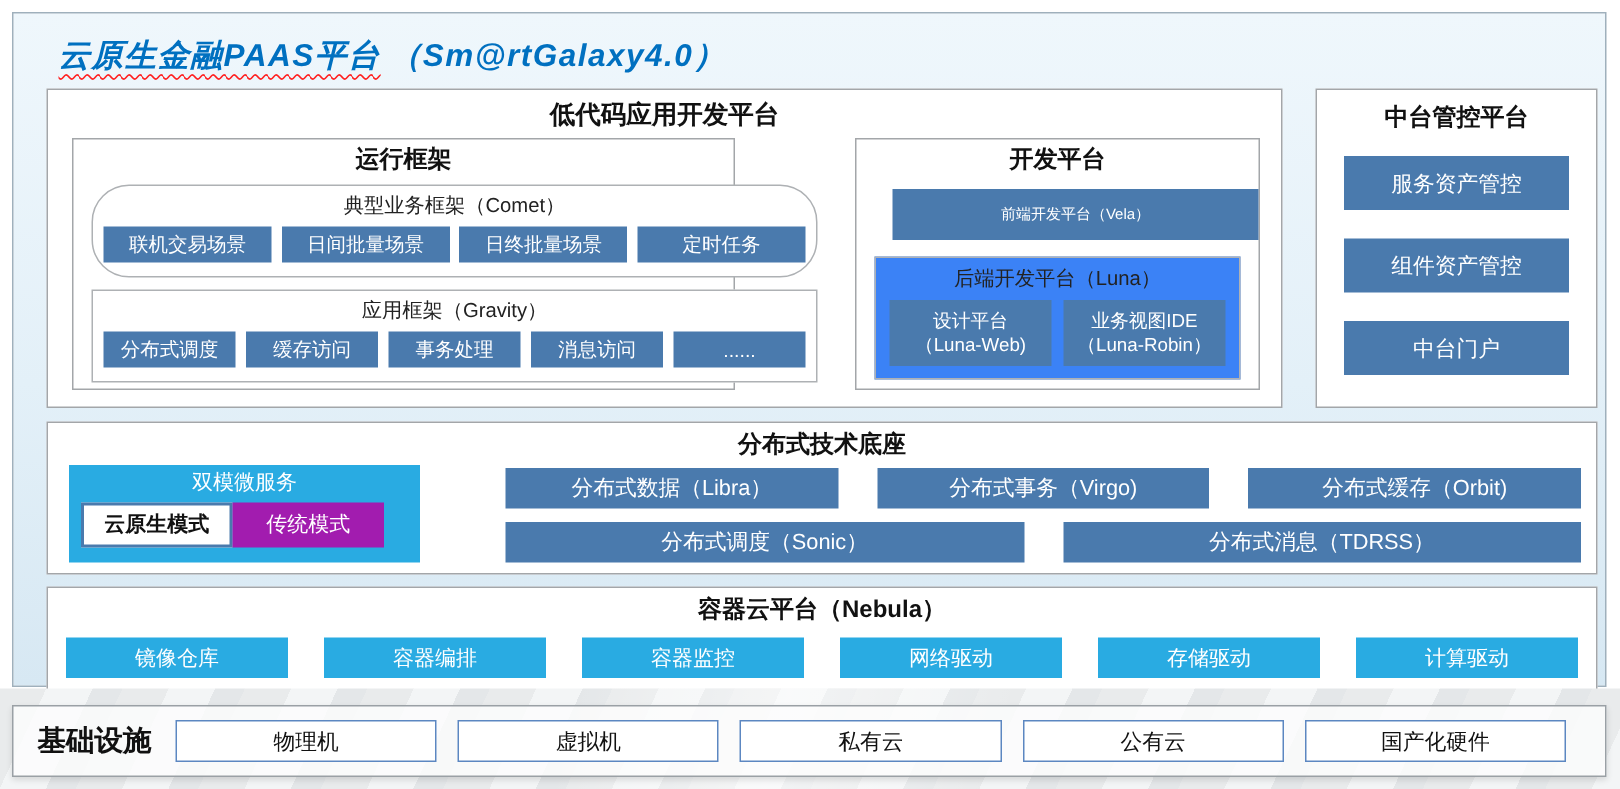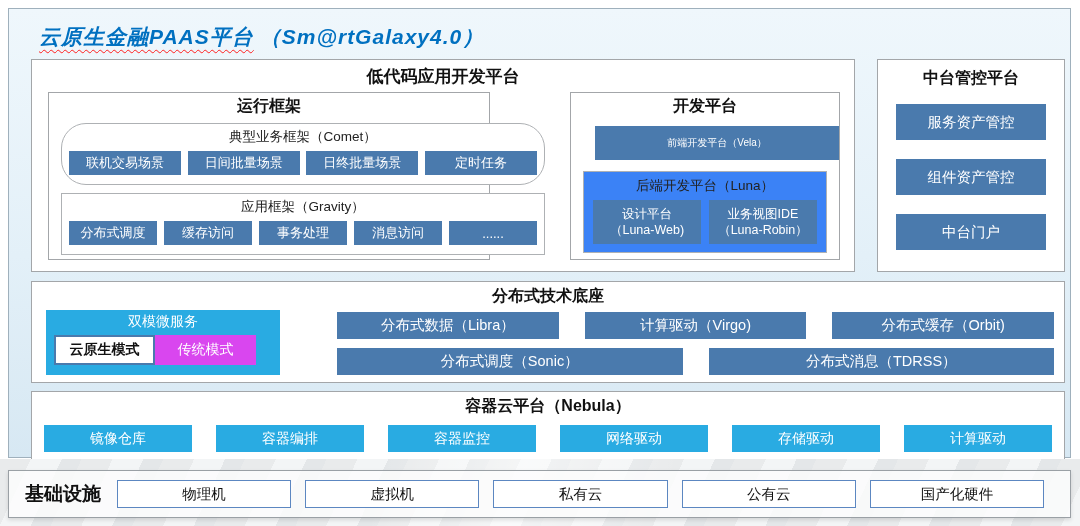--- a/index.html
+++ b/index.html
@@ -64,21 +64,21 @@
   .dist { left:22px; top:272px; width:1034px; height:102px; }
   .dist-title { padding-top:4px; font-size:16px; }
   .dual {
     position:absolute; left:14px; top:28px; width:234px; height:65px;
     background:#29abe2;
   }
   .dual-title { color:#ffffff; text-align:center; font-size:14px; padding-top:3px; }
   .dual-row { display:flex; justify-content:space-between; padding:4px 24px 0 8px; }
   .mode-chip { width:103px; height:30px; display:flex; align-items:center; justify-content:center; font-size:14px; }
   .mode-native { background:#ffffff; color:#111; border:2px solid #4a7aad; font-weight:bold; }
-  .mode-trad { background:#d946ef; color:#ffffff;text-align:center; }
+  .mode-trad { background:#a21caf; color:#ffffff;text-align:center; }
   .dist-grid {
     position:absolute; left:268px; top:30px; width:754px;
     display:flex; flex-direction:column; gap:9px;
   }
   .dist-row { display:flex; gap:26px;margin-left:37px; }
   .dist-row .chip { flex:1; height:27px; font-size:14.5px; }
   
   .nebula { left:22px; top:382px; width:1034px; height:74px; }
   .nebula-title { padding-top:4px; font-size:16px; }
   .nebula-row { position:absolute; left:12px; right:12px; top:33px; display:flex; gap:24px; }
@@ -175,21 +175,21 @@
         <div class="dual-title">双模微服务</div>
         <div class="dual-row">
           <div class="mode-chip mode-native">云原生模式</div>
           <div class="mode-chip mode-trad">传统模式</div>
         </div>
       </div>
 
       <div class="dist-grid">
         <div class="dist-row">
           <div class="chip">分布式数据（Libra）</div>
-          <div class="chip">计算驱动（Virgo)</div>
+          <div class="chip">分布式事务（Virgo)</div>
           <div class="chip">分布式缓存（Orbit)</div>
         </div>
         <div class="dist-row">
           <div class="chip">分布式调度（Sonic）</div>
           <div class="chip">分布式消息（TDRSS）</div>
         </div>
       </div>
     </div>
 
     <div class="wbox nebula">

